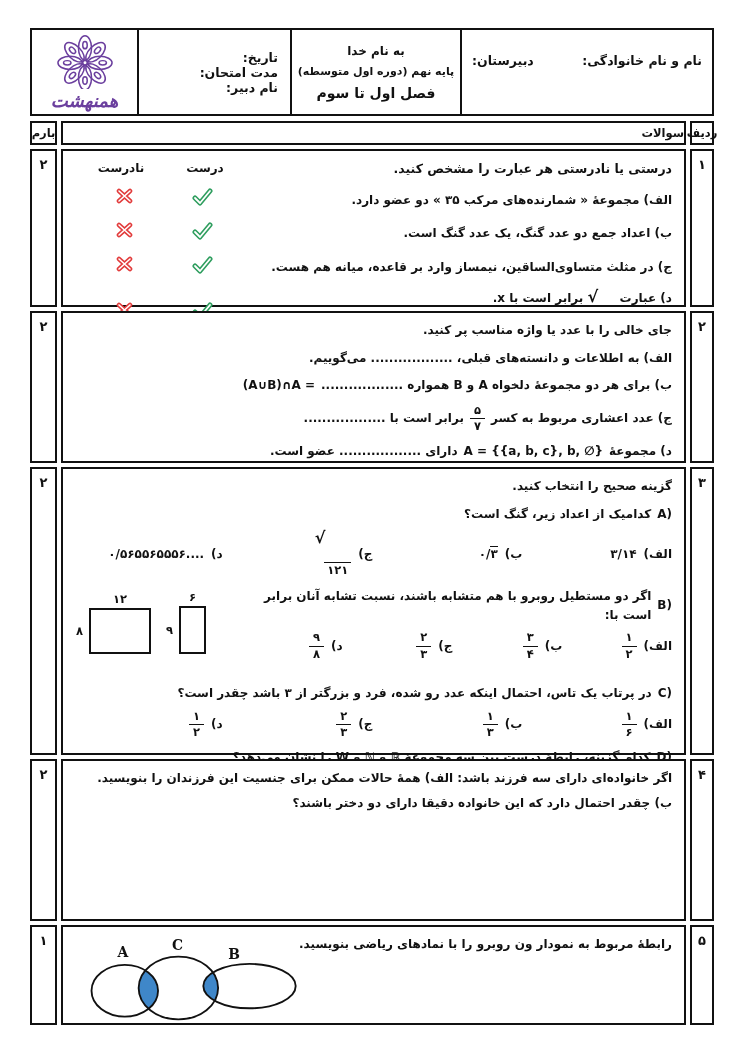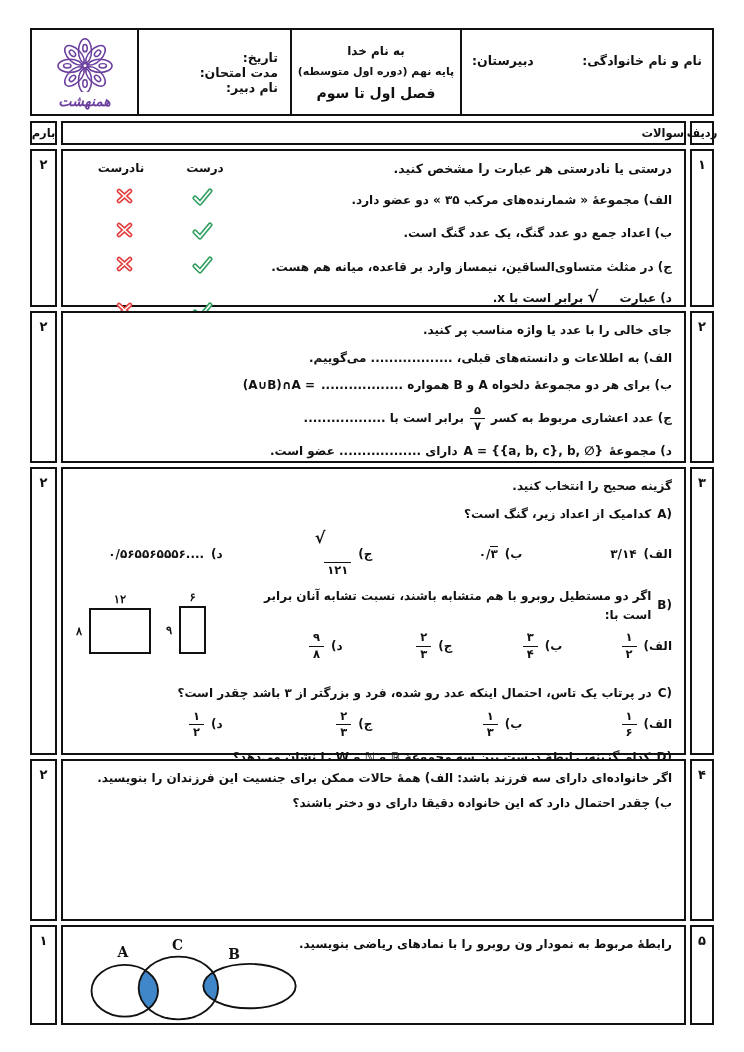--- a/index.html
+++ b/index.html
@@ -14,21 +14,21 @@
   
   .hdr { display:flex; border:2.5px solid #111; height:88px; background:#fff; }
   .hdr > div { height:100%; }
   .c-name { width:252px; border-left:2px solid #111; padding:23px 10px; display:flex; flex-direction:row; justify-content:space-between; font-weight:bold; font-size:12.5px; }
   .c-center { width:170px; border-left:2px solid #111; display:flex; flex-direction:column; justify-content:center; align-items:center; gap:7px; font-weight:bold; }
   .c-center .l1 { font-size:12px; }
   .c-center .l2 { font-size:11px; }
   .c-center .l3 { font-size:14px; }
   .c-date { width:153px; border-left:2px solid #111; padding:9px 12px; display:flex; flex-direction:column; justify-content:center; font-weight:bold; font-size:12.5px; }
   .c-logo { flex:1; display:flex; flex-direction:column; align-items:center; justify-content:center; gap:1px; }
-  .logo-text { color:#6b3f9e; font-size:14px; font-weight:bold; font-style:italic; }
+  .logo-text { color:#6b3f9e; font-size:18px; font-weight:bold; font-style:italic; }
 
   
   .thead { display:flex; gap:4px; margin-top:5px; height:24px; font-weight:bold; font-size:11.5px; }
   .cellb { border:2px solid #111; background:#fff; }
   .th-row { width:24px; display:flex; align-items:center; justify-content:center; }
   .th-q { flex:1; display:flex; align-items:center; justify-content:flex-start; }
   .th-score { width:27px; display:flex; align-items:center; justify-content:center; }
 
   .trow { display:flex; gap:4px; margin-top:4px; font-size:12px; font-weight:bold; }
   .num-col { width:24px; text-align:center; padding-top:6px; font-size:13px; }
@@ -58,21 +58,21 @@
   .ovl { border-top:1.4px solid #111; padding-top:0; }
 
   
   .optrow { display:flex; margin-top:7px; margin-bottom:3px; align-items:center; }
   .optrow .opt { flex:1; display:flex; align-items:center; gap:7px; }
   .qline { display:flex; align-items:center; gap:6px; margin-top:9px; }
   .pb { position:relative; min-height:88px; }
   .pb .qline, .pb .optrow { margin-left:160px; }
   .rects { position:absolute; left:2px; top:4px; width:150px; height:82px; direction:ltr; font-size:11.5px; }
   .rects .rect { position:absolute; border:2px solid #111; background:#fff; }
-  .rects span { position:absolute;font-family:Liberation Serif, serif; }
+  .rects span { position:absolute; }
 
   
   .q5c { position:relative; }
   .venn-wrap { position:absolute; left:18px; top:12px; direction:ltr; }
 </style>
 </head>
 <body>
 
 <div class="page">
   <div class="sheet">

